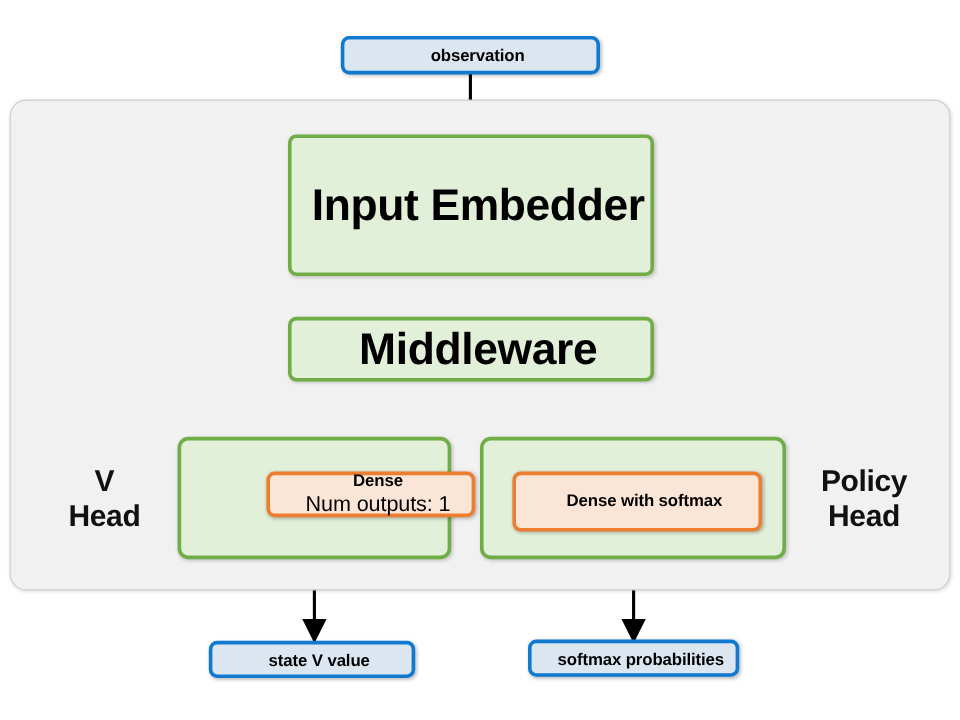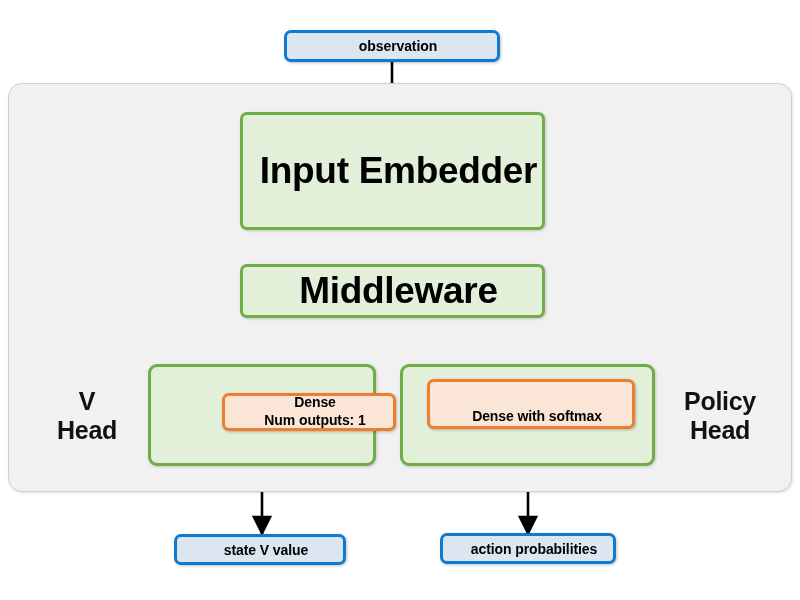--- a/index.html
+++ b/index.html
@@ -96,22 +96,22 @@
     border-radius: 7px;
     box-shadow: 1px 1px 3px rgba(0,0,0,0.25);
     line-height: 1.28;
   }
   .orange-title {
     font-size: 14px;
     font-weight: bold;
     letter-spacing: -0.1px;
   }
   .orange-sub {
-    font-size: 14px;
-    font-weight: bold;
+    font-size: 18px;
+    font-weight: normal;
     letter-spacing: -0.1px;
   }
 
   
   .head-caption {
     position: absolute;
     display: flex;
     flex-direction: column;
     align-items: center;
     justify-content: center;
@@ -163,36 +163,36 @@
   </div>
 
   <div class="head-group" style="left:148px; top:364px; width:228px; height:102px;">
     <div class="node orange-box" style="left:27px; top:26px; width:174px; height:38px;margin-left:44px;">
       <span class="orange-title">Dense</span>
       <span class="orange-sub">Num outputs: 1</span>
     </div>
   </div>
 
   <div class="head-group" style="left:400px; top:364px; width:255px; height:102px;">
-    <div class="node orange-box" style="left:24px; top:12px; width:208px; height:50px;justify-content:flex-end;">
+    <div class="node orange-box" style="left:24px; top:26px; width:208px; height:50px;">
       <span class="orange-title">Dense with softmax</span>
     </div>
   </div>
 
   <div class="head-caption" style="left:34px; top:383px; width:106px; height:66px;">
     <span>V</span>
     <span>Head</span>
   </div>
 
   <div class="head-caption" style="left:664px; top:383px; width:112px; height:66px;">
     <span>Policy</span>
     <span>Head</span>
   </div>
 
   <div class="node io-box" style="left:174px; top:534px; width:172px; height:31px;">
     <span>state V value</span>
   </div>
 
   <div class="node io-box" style="left:440px; top:533px; width:176px; height:31px;">
-    <span>action probabilities</span>
+    <span>softmax probabilities</span>
   </div>
 
 </div>
 
 </body></html>

